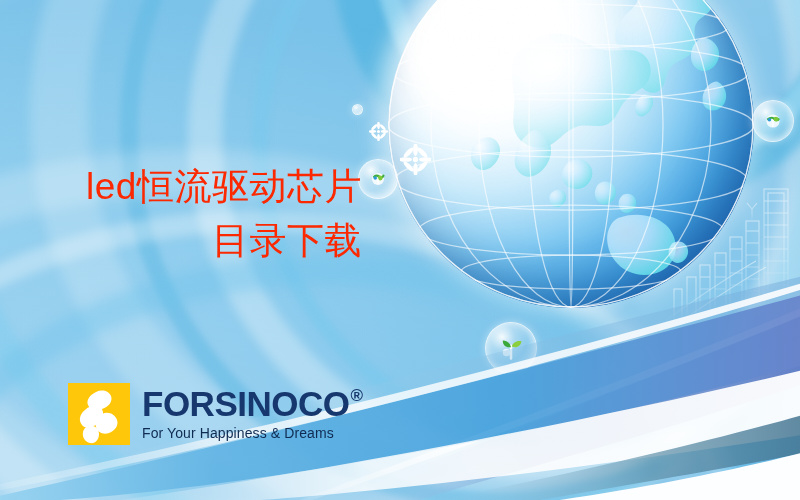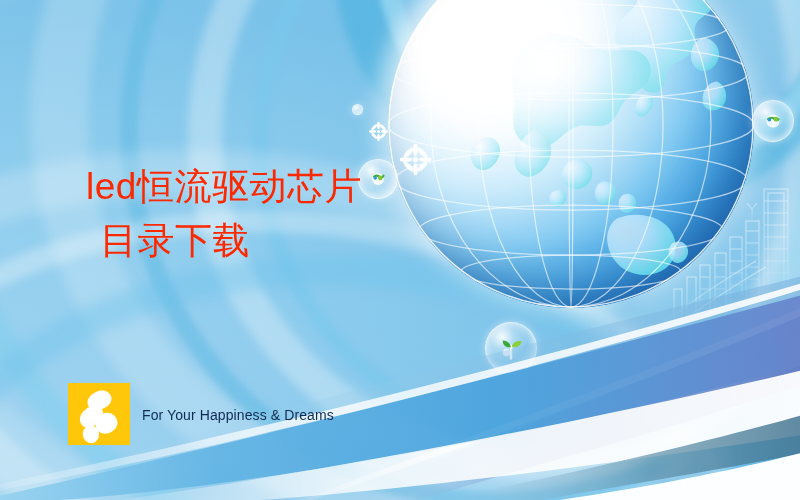--- a/index.html
+++ b/index.html
@@ -120,21 +120,21 @@
   
   .headline{
     position:absolute; left:86px; top:160px;
     color:#fb2800;
     font-size:37px;
     line-height:54px;
     letter-spacing:.5px;
     font-family:"Liberation Sans","DejaVu Sans",sans-serif;
     white-space:nowrap;
   }
-  .headline .ln2{ padding-left:14px; }
+  .headline .ln2{ padding-left:14px;text-align:right; }
 
   
   .logo{
     position:absolute; left:68px; top:383px;
     display:flex; align-items:center; gap:12px;
   }
   .logo-mark{
     width:62px;height:62px;
     background:#ffc709;
     flex:0 0 62px;
@@ -397,17 +397,21 @@
       <svg width="62" height="62" viewBox="0 0 62 62">
         <g fill="#ffffff">
           <path d="M28 9c6-3 13-1 15 4 2 5-2 11-9 13-6 2-12 1-14-4-2-5 2-10 8-13z"></path>
           <path d="M17 27c5-5 12-6 16-2 4 4 2 11-4 16-5 4-12 5-15 1-4-5-2-11 3-15z"></path>
           <path d="M34 31c6-3 13 0 15 6 2 5-2 11-8 13-6 2-12-1-13-6-2-6 1-11 6-13z"></path>
           <path d="M22 43c5-1 9 3 9 8 0 6-4 10-9 9-5-1-8-6-7-11 1-4 4-6 7-6z"></path>
         </g>
       </svg>
     </div>
     <div class="logo-text">
+      <div class="logo-name">
+        <span>FORSINOCO</span>
+        <span class="logo-reg">®</span>
+      </div>
       <div class="logo-tag">For Your Happiness &amp; Dreams</div>
     </div>
   </div>
 
 </div>
 
 </body></html>

